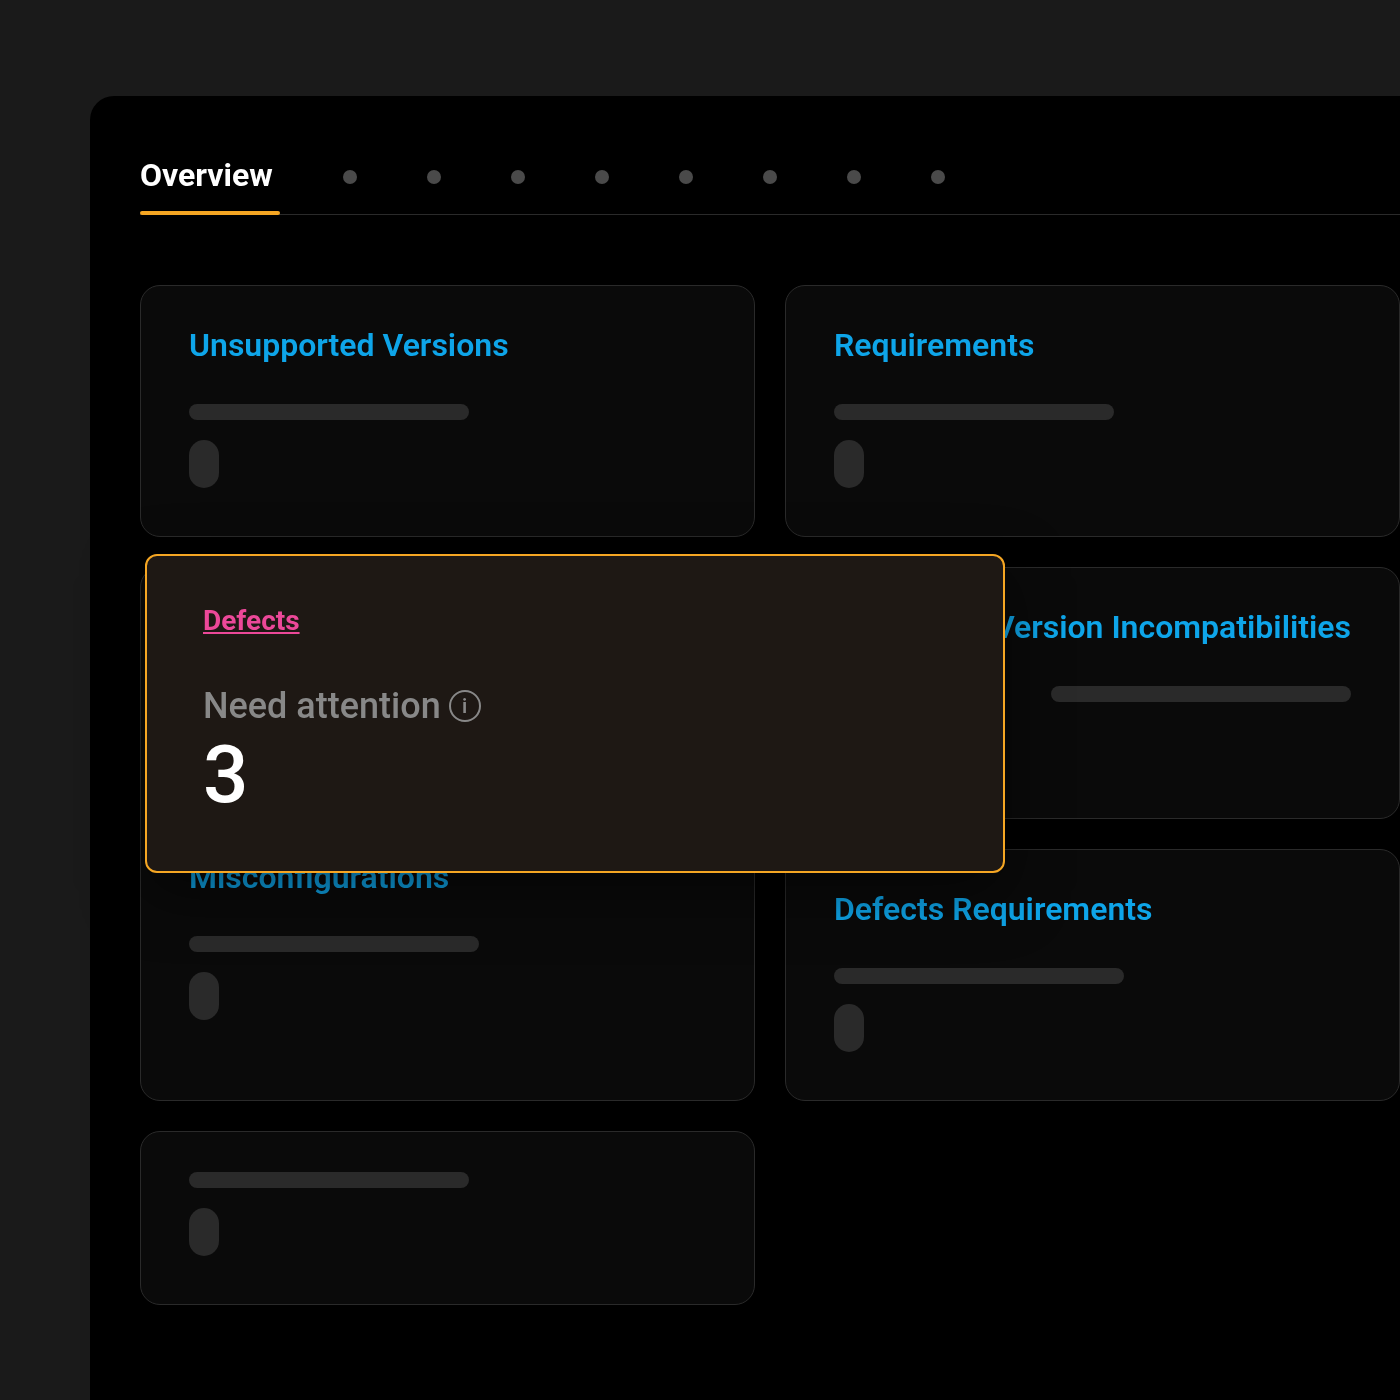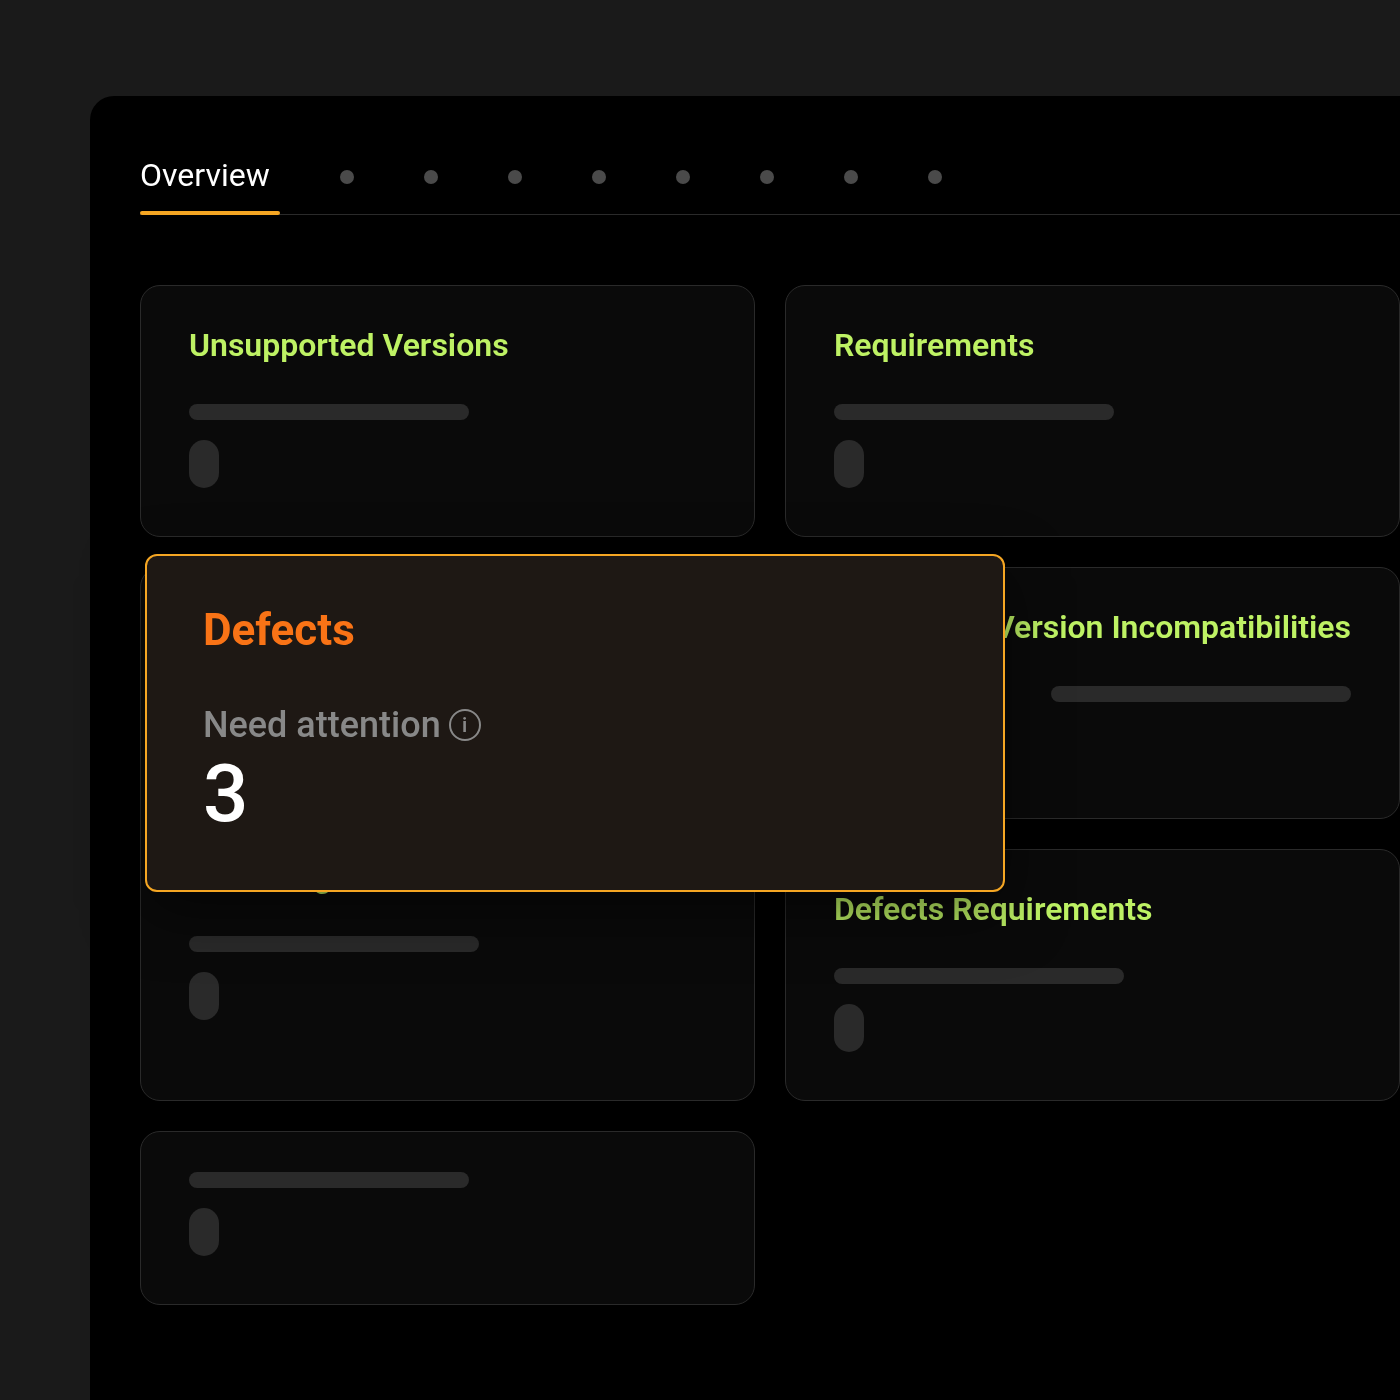--- a/index.html
+++ b/index.html
@@ -34,21 +34,21 @@
       align-items: center;
       gap: 70px;
       border-bottom: 1px solid #2a2a2a;
       padding-bottom: 16px;
       position: relative;
     }
 
     .tab-active {
       color: #ffffff;
       font-size: 32px;
-      font-weight: 400;
+      font-weight: 700;
       position: relative;
       padding-bottom: 4px;
       cursor: pointer;
     }
 
     .tab-underline {
       position: absolute;
       bottom: -17px;
       left: 0;
       height: 4px;
@@ -75,21 +75,21 @@
 
     .card {
       background: #0a0a0a;
       border: 1px solid #2a2a2a;
       border-radius: 20px;
       padding: 40px 48px 48px 48px;
       position: relative;
     }
 
     .card-title {
-      color: #bef264;
+      color: #0ea5e9;
       font-size: 32px;
       font-weight: 600;
       margin-bottom: 40px;
     }
 
     .skeleton-bar {
       background: #2a2a2a;
       height: 16px;
       border-radius: 8px;
       margin-bottom: 20px;
@@ -116,24 +116,25 @@
       width: 860px;
       background: #1e1814;
       border: 2px solid #f5a623;
       border-radius: 12px;
       padding: 48px 56px 56px 56px;
       z-index: 100;
       box-shadow: 0 20px 60px rgba(0,0,0,0.5);
     }
 
     .highlight-title {
-      color: #f97316;
-      font-size: 44px;
+      color: #ec4899;
+      font-size: 28px;
       font-weight: 700;
       margin-bottom: 48px;
+      text-decoration: underline;
     }
 
     .highlight-subtitle-row {
       display: flex;
       align-items: center;
       gap: 8px;
       margin-bottom: 8px;
     }
 
     .highlight-subtitle {

